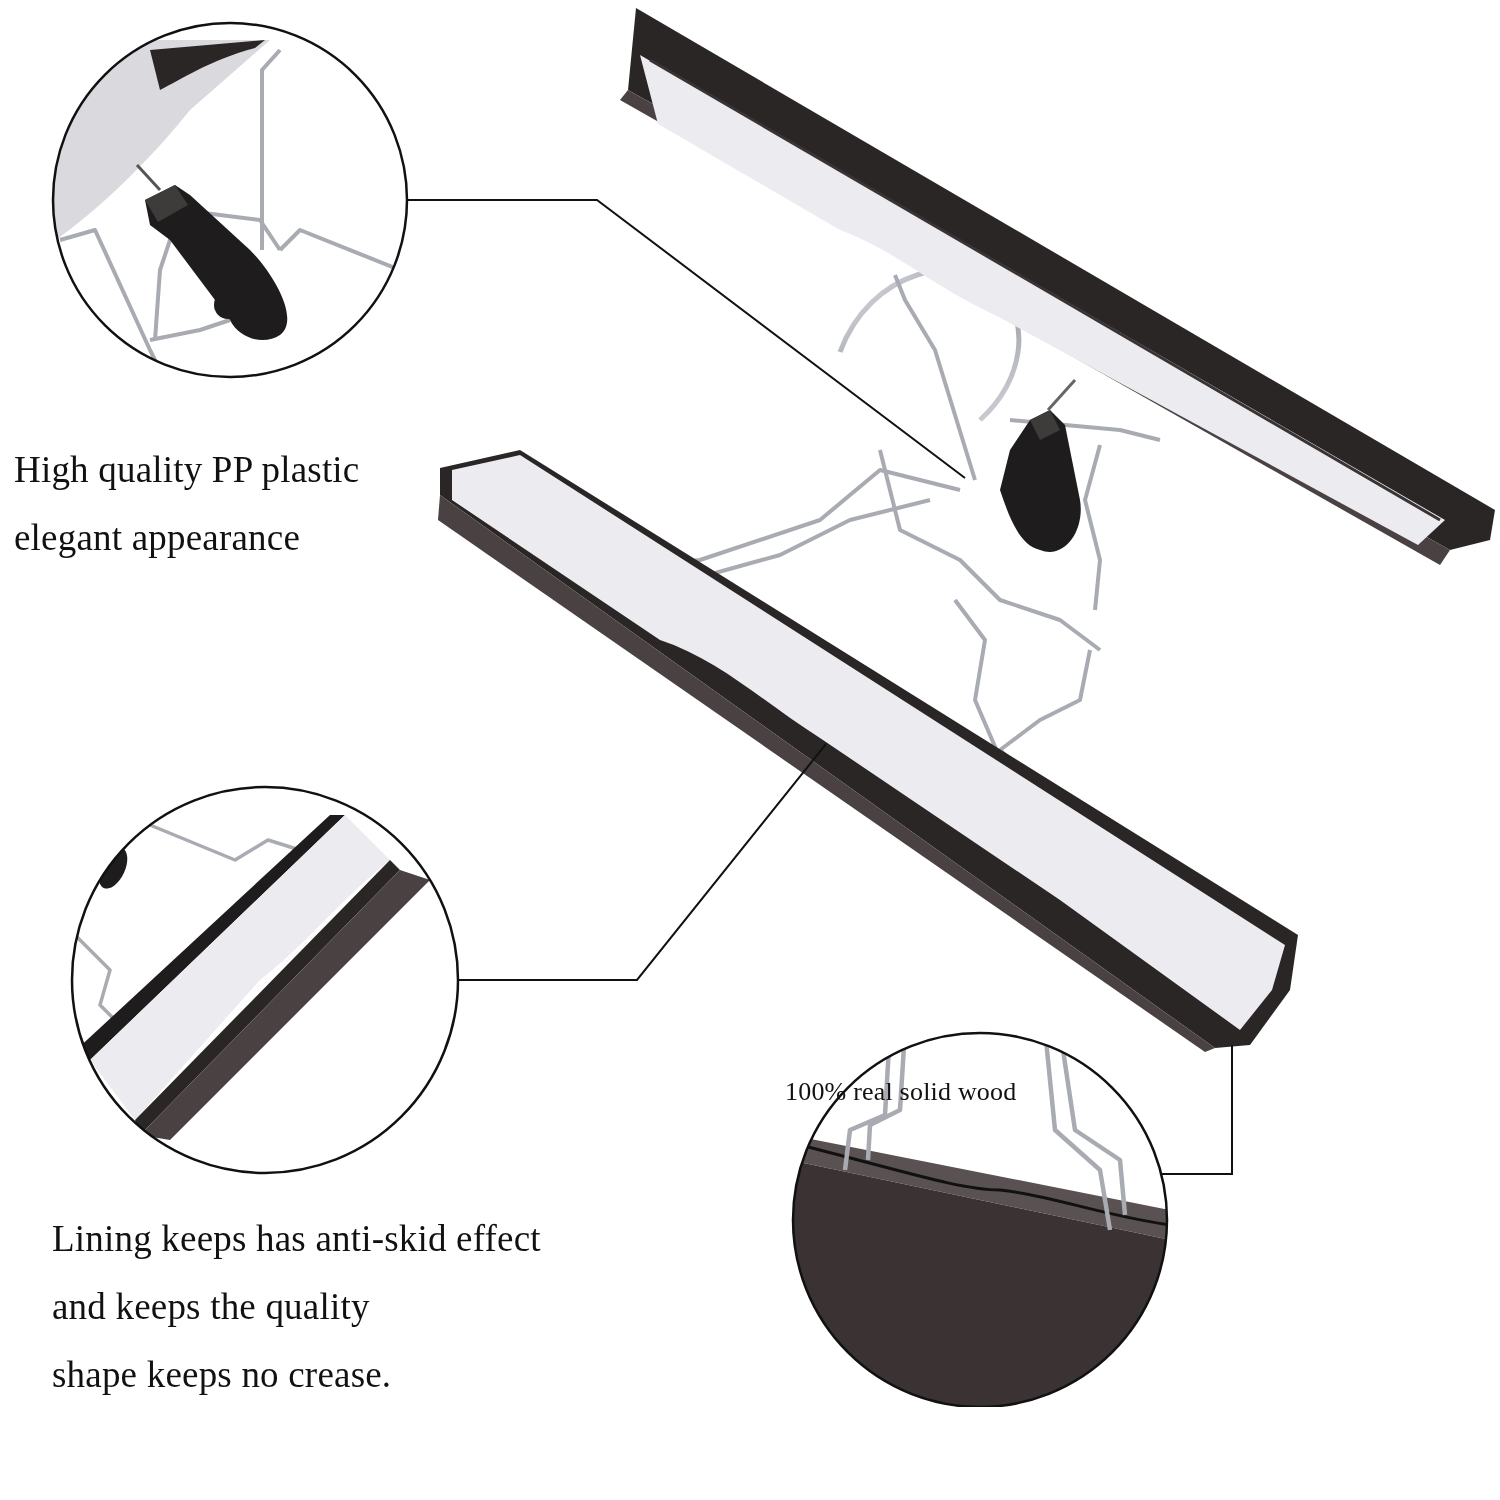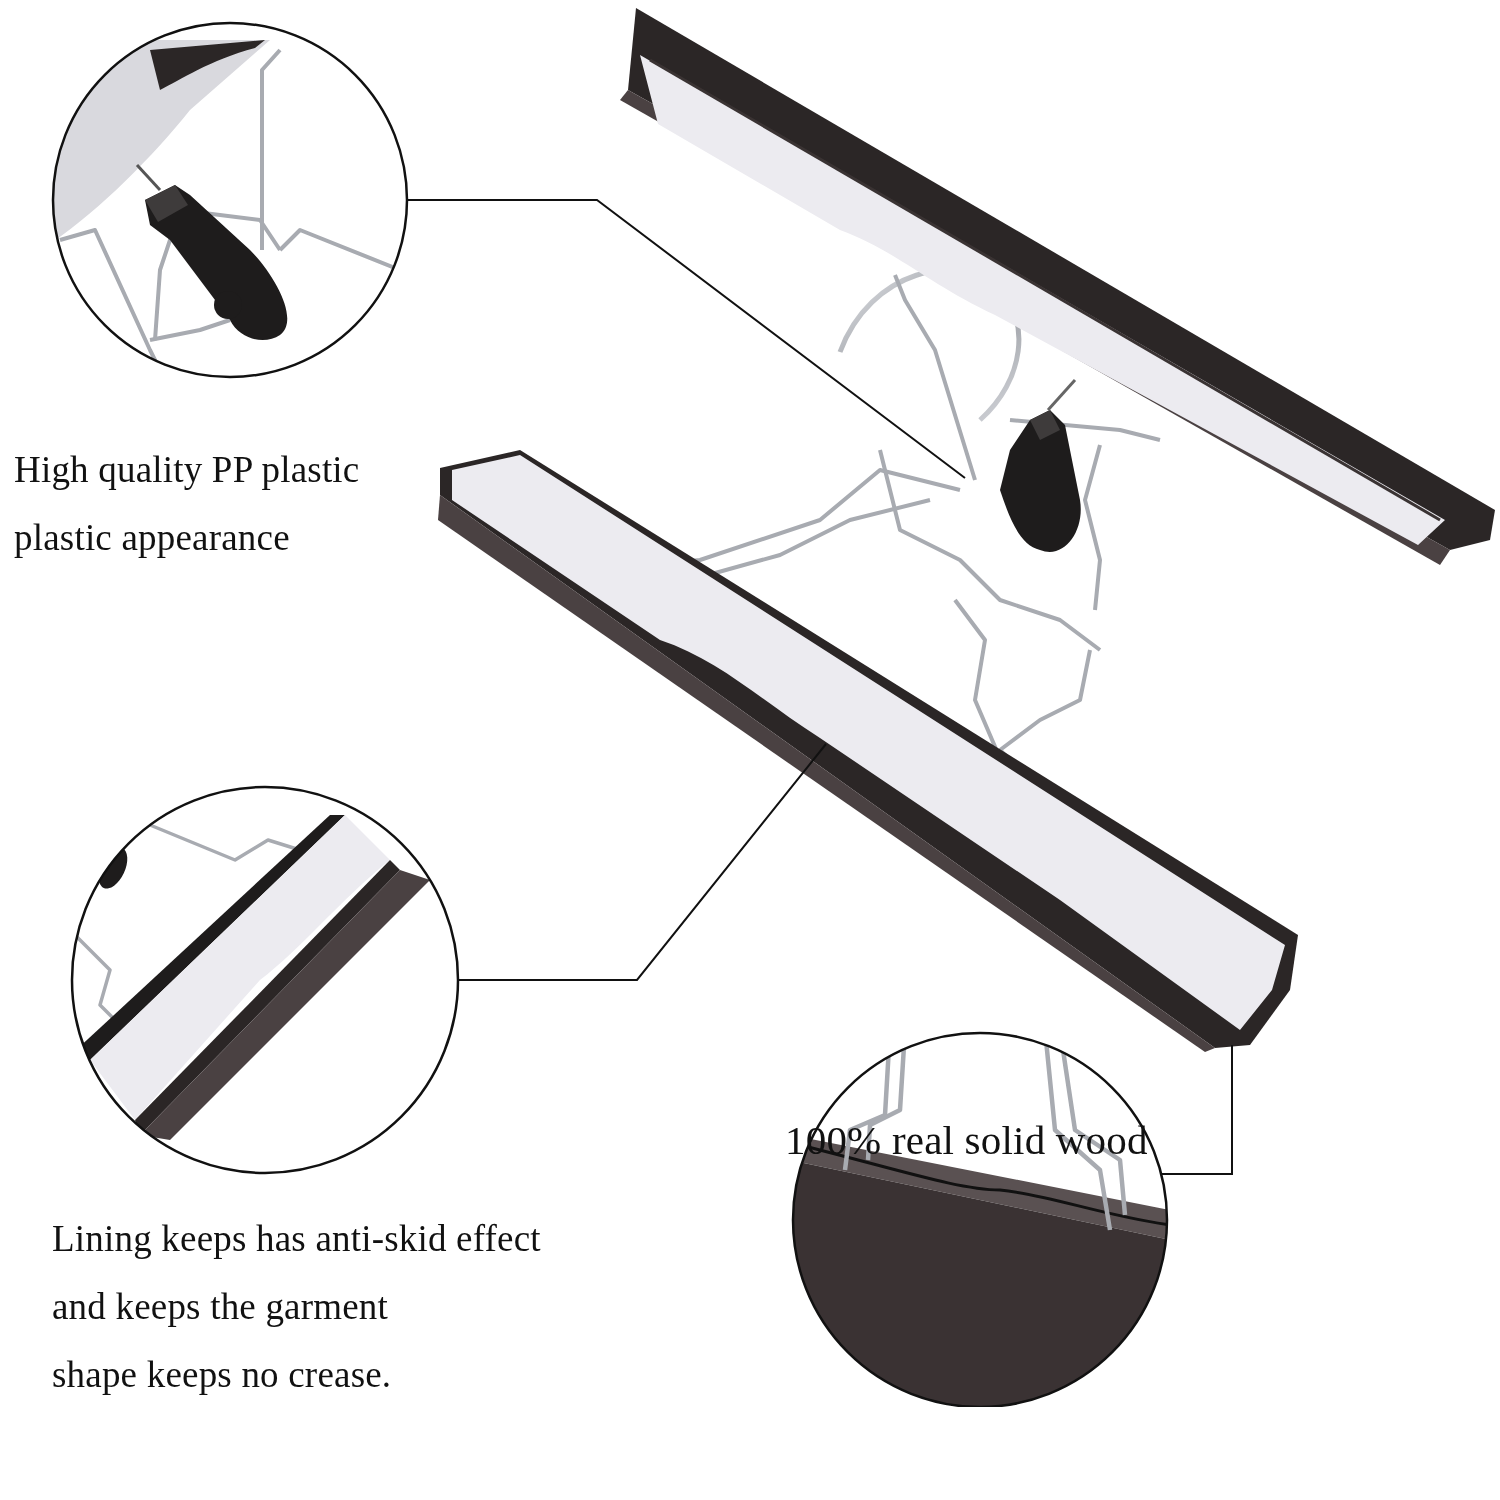--- a/index.html
+++ b/index.html
@@ -16,21 +16,21 @@
   .caption {
     position: absolute;
     font-size: 37px;
     line-height: 68px;
     white-space: nowrap;
     letter-spacing: 0.2px;
   }
   .caption span { display: block; }
   .cap-hinge { left: 14px; top: 436px; }
   .cap-lining { left: 52px; top: 1205px; }
-  .cap-wood { left: 785px; top: 1120px; font-size: 41px; line-height: 40px; }
+  .cap-wood { left: 785px; top: 1072px; font-size: 26px; line-height: 40px; }
 </style>
 </head>
 <body>
 
 <div class="canvas">
 
   <svg class="art" viewBox="0 0 1500 1500" xmlns="http://www.w3.org/2000/svg">
     <defs>
       <clipPath id="clipTL">
           <circle cx="230" cy="200" r="177"></circle>
@@ -135,26 +135,26 @@
           <path d="M 1045 1030 L 1055 1130 L 1100 1170 L 1110 1230"></path>
           <path d="M 1060 1030 L 1075 1130 L 1120 1160 L 1125 1215"></path>
         </g>
       </g>
       <circle cx="980" cy="1220" r="187" fill="none" stroke="#111111" stroke-width="2.5"></circle>
     </g>
   </svg>
 
   <div class="caption cap-hinge">
     <span>High quality PP plastic</span>
-    <span>plastic appearance</span>
+    <span>elegant appearance</span>
   </div>
 
   <div class="caption cap-lining">
     <span>Lining keeps has anti-skid effect</span>
-    <span>and keeps the garment</span>
+    <span>and keeps the quality</span>
     <span>shape keeps no crease.</span>
   </div>
 
   <div class="caption cap-wood">
     <span>100% real solid wood</span>
   </div>
 
 </div>
 
 </body></html>

